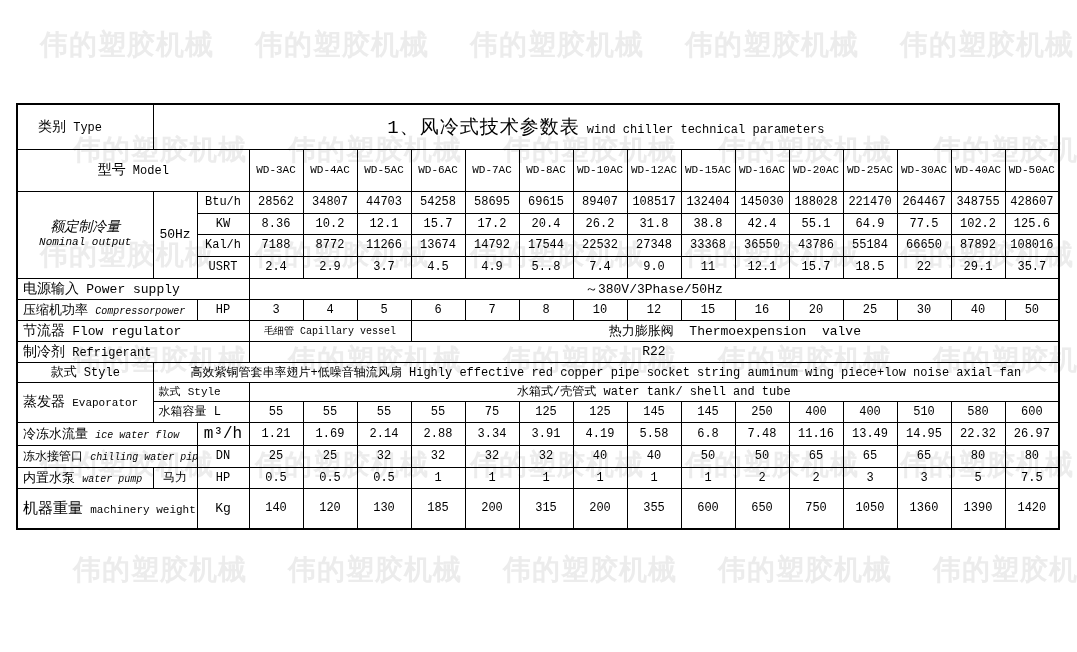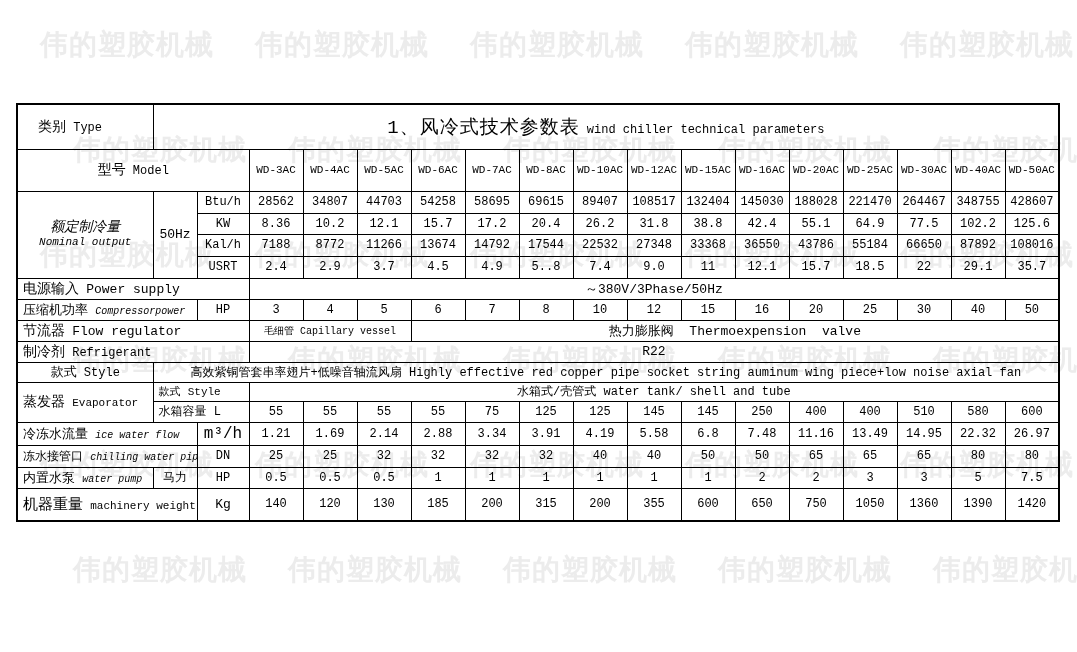--- a/index.html
+++ b/index.html
@@ -356,21 +356,21 @@
         <td class="val-cell">1</td>
         <td class="val-cell">1</td>
         <td class="val-cell">2</td>
         <td class="val-cell">2</td>
         <td class="val-cell">3</td>
         <td class="val-cell">3</td>
         <td class="val-cell">5</td>
         <td class="val-cell">7.5</td>
   </tr>
 
-  <tr style="height:33px">
+  <tr style="height:41px">
     <td colspan="2" class="lbl">
       <span class="zh15">机器重量</span>
       <span class="en11">machinery weight</span>
     </td>
     <td class="zh13">Kg</td>
     <td class="val-cell">140</td>
         <td class="val-cell">120</td>
         <td class="val-cell">130</td>
         <td class="val-cell">185</td>
         <td class="val-cell">200</td>

